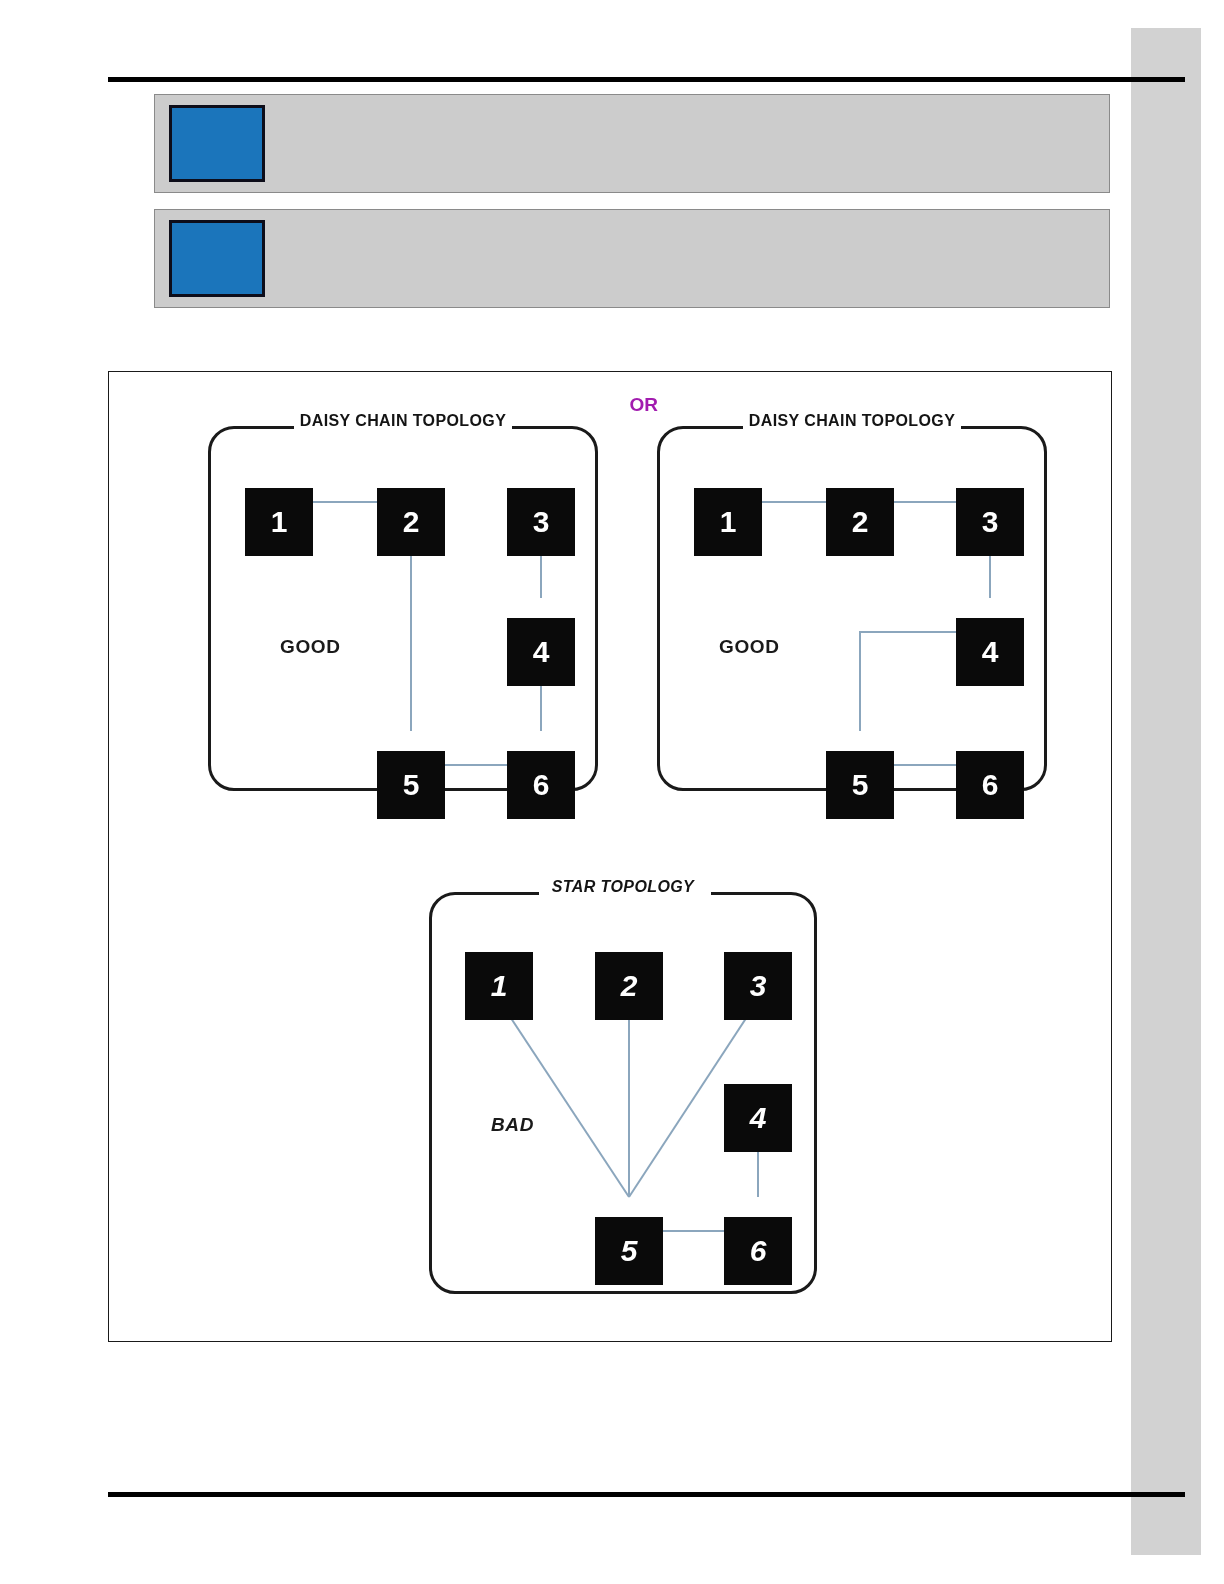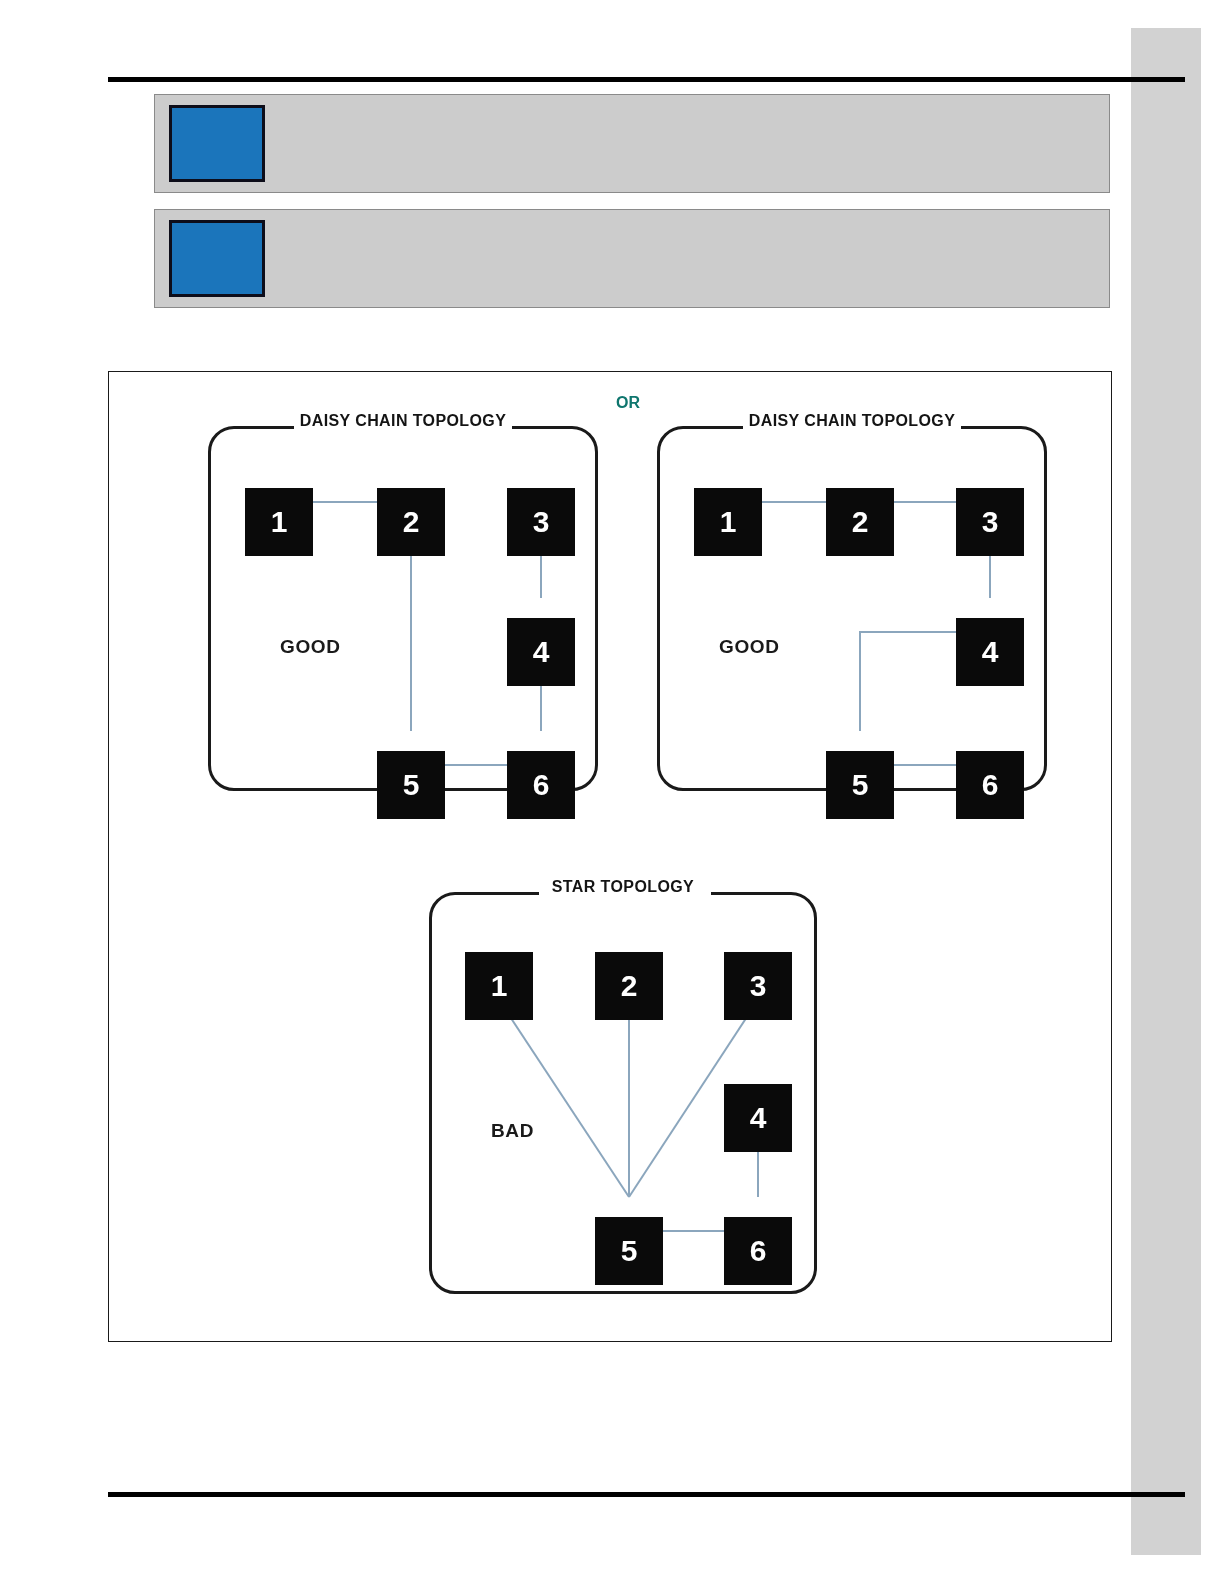--- a/index.html
+++ b/index.html
@@ -114,21 +114,21 @@
     position: absolute;
     font-size: 19px;
     font-weight: bold;
     letter-spacing: 0.6px;
     color: #1a1a1a;
   }
 
   
   #group-daisy-a { left: 99px; top:  34px; width: 390px; height: 385px; }
   #group-daisy-b { left: 548px; top:  34px; width: 390px; height: 385px; }
-  #group-star    { left: 320px; top: 500px; width: 388px; height: 422px; }
+  #group-star    { left: 320px; top: 500px; width: 388px; height: 422px; font-style: italic; }
 
   
   .node {
     position: absolute;
     width: 68px;
     height: 68px;
     background: #0a0a0a;
     color: #ffffff;
     font-size: 30px;
     font-weight: bold;
@@ -153,24 +153,24 @@
     stroke-width: 2;
     fill: none;
   }
 
   
   #or-label {
     position: absolute;
     left: 489px;
     top: 22px;
     width: 60px;
-    text-align: center;
-    font-size: 16px;
-    font-weight: bold;
-    color: #0f766e;
+    text-align: right;
+    font-size: 19px;
+    font-weight: bold;
+    color: #a21caf;
   }
 </style>
 </head>
 <body>
 
 <div id="right-strip"></div>
 
 <div class="page-rule" id="header-rule"></div>
 <div class="page-rule" id="footer-rule"></div>
 
@@ -228,21 +228,21 @@
         <div class="node" style="left: 299px; top: 212px;">4</div>
         <div class="node" style="left: 169px; top: 345px;">5</div>
         <div class="node" style="left: 299px; top: 345px;">6</div>
       </div>
   </div>
 
   <div class="topo-group" id="group-star">
     <div class="topo-box"></div>
     <div class="topo-notch" style="left:110px; width:172px;"></div>
     <div class="topo-title">STAR TOPOLOGY</div>
-    <div class="topo-verdict" style="left:62px; top:248px;">BAD</div>
+    <div class="topo-verdict" style="left:62px; top:242px;">BAD</div>
     <svg class="svg-links" viewBox="0 0 388 422">
         <path d="M70,128 L200,325" class="link"></path>
         <path d="M200,128 L200,325" class="link"></path>
         <path d="M329,128 L200,325" class="link"></path>
         <path d="M329,260 L329,325" class="link"></path>
         <path d="M234,359 L295,359" class="link"></path>
       </svg>
     <div class="nodes-host">
         <div class="node" style="left: 36px; top: 80px;">1</div>
         <div class="node" style="left: 166px; top: 80px;">2</div>

